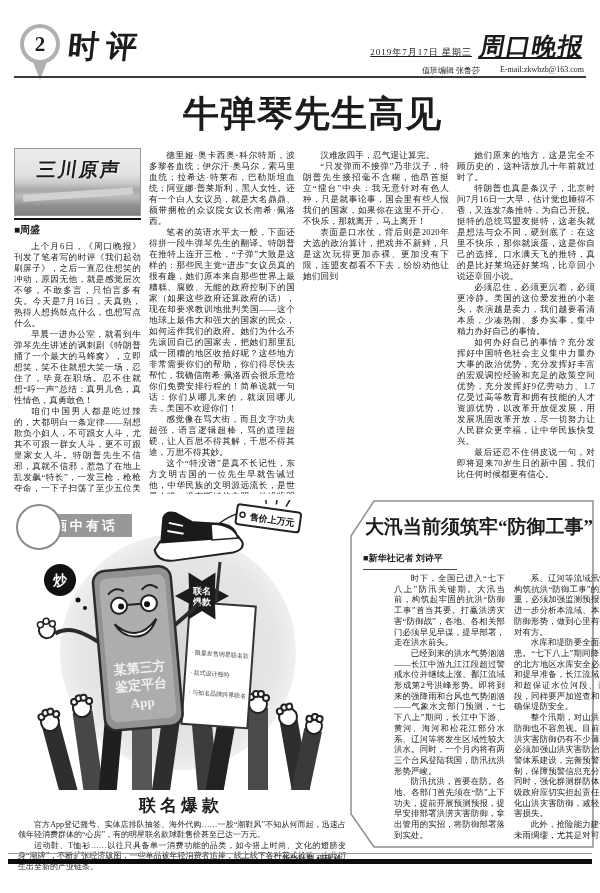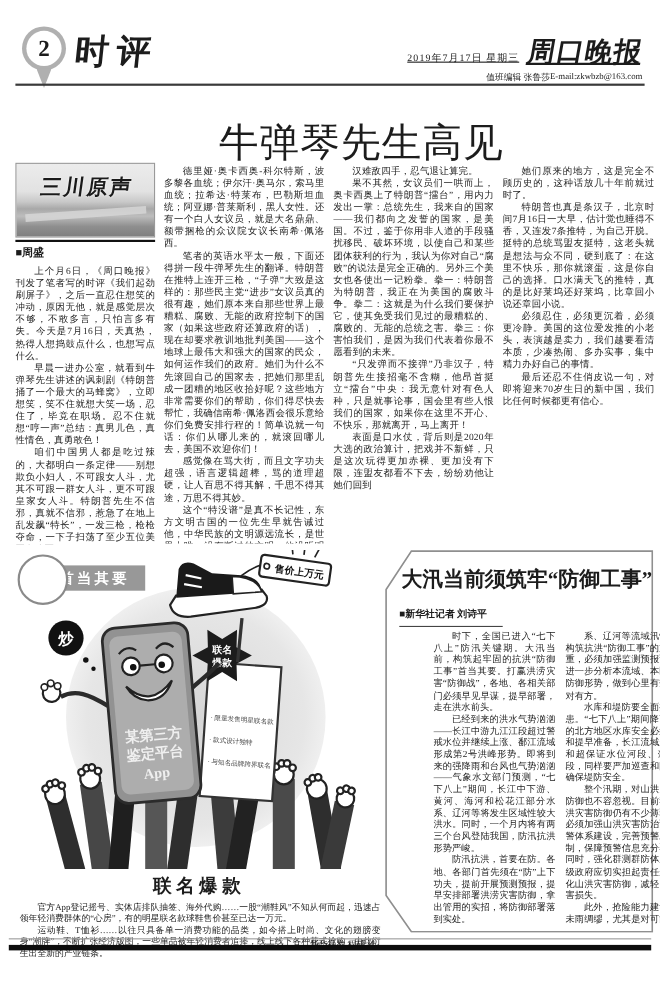--- a/index.html
+++ b/index.html
@@ -12,26 +12,26 @@
   .pin-inner{position:absolute;left:4px;top:4px;width:32px;height:32px;border-radius:50%;background:#fff;
              display:flex;align-items:center;justify-content:center;font-size:21px;font-weight:bold;}
   .pin-tail{position:absolute;left:13px;top:38px;width:14px;height:18px;background:#b0b0b0;
             clip-path:polygon(0 0,100% 0,50% 100%);}
   .section-title{position:absolute;left:68px;top:26px;font-size:31px;font-weight:bold;
                  transform:skewX(-6deg);letter-spacing:7px;}
   .header-right{position:absolute;right:16px;top:30px;text-align:right;}
   .hr-top{display:flex;align-items:flex-end;justify-content:flex-end;gap:8px;text-decoration:underline;}
   .date-line{font-size:9px;letter-spacing:1px;padding-bottom:4px;}
   .masthead{font-size:25px;font-weight:bold;transform:skewX(-10deg);letter-spacing:1px;}
-  .hr-bottom{font-size:8px;margin-top:2px;display:flex;justify-content:flex-end;color:#222;}
+  .hr-bottom{font-size:8px;margin-top:2px;display:flex;justify-content:flex-end;gap:20px;color:#222;}
   .header-rule{position:absolute;left:14px;right:14px;top:76px;height:1.5px;background:#3a3a3a;}
 
   
-  .headline{position:absolute;left:145px;top:90px;width:335px;margin:16px;text-align:center;
-            font-size:36px;font-weight:400;letter-spacing:1px;}
+  .headline{position:absolute;left:145px;top:90px;width:335px;margin:0;text-align:center;
+            font-size:36px;font-weight:700;letter-spacing:1px;}
 
   
   .body p{margin:0;text-indent:2em;text-align:justify;}
   .bodytext{font-size:8.6px;line-height:11px;letter-spacing:.2px;overflow:hidden;}
   .col0{position:absolute;left:14px;top:148px;width:127px;}
   .brand-photo{position:relative;width:127px;height:68px;border:1px solid #999;box-sizing:border-box;
     background:
       linear-gradient(180deg,#ececec 0%,#e2e2e2 38%,#c9c9c9 52%,#a8a8a8 62%,#bdbdbd 72%,#8f8f8f 86%,#7f7f7f 100%);}
   .brand-photo:before{content:"";position:absolute;left:8px;top:42px;width:110px;height:7px;background:#d8d8d8;
       transform:rotate(-4deg);opacity:.8;}
@@ -108,34 +108,34 @@
   </div>
 
   <div class="colw c1 body bodytext">
       <p>德里娅·奥卡西奥-科尔特斯，波多黎各血统；伊尔汗·奥马尔，索马里血统；拉希达·特莱布，巴勒斯坦血统；阿亚娜·普莱斯利，黑人女性。还有一个白人女议员，就是大名鼎鼎、额带捆枪的众议院女议长南希·佩洛西。</p>
       <p>笔者的英语水平太一般，下面还得拼一段牛弹琴先生的翻译。特朗普在推特上连开三枪，“子弹”大致是这样的：那些民主党“进步”女议员真的很有趣，她们原本来自那些世界上最糟糕、腐败、无能的政府控制下的国家（如果这些政府还算政府的话），现在却要求教训地批判美国——这个地球上最伟大和强大的国家的民众，如何运作我们的政府。她们为什么不先滚回自己的国家去，把她们那里乱成一团糟的地区收拾好呢？这些地方非常需要你们的帮助，你们得尽快去帮忙，我确信南希·佩洛西会很乐意给你们免费安排行程的！简单说就一句话：你们从哪儿来的，就滚回哪儿去，美国不欢迎你们！</p>
       <p>感觉像在骂大街，而且文字功夫超强，语言逻辑超棒，骂的道理超硬，让人百思不得其解，千思不得其途，万思不得其妙。</p>
       <p>这个“特没谱”是真不长记性，东方文明古国的一位先生早就告诫过他，中华民族的文明源远流长，是世界上唯一没有断过的文明。他没听明白或者说是听不明白，如果听明白，就会明白中国人人都明白的那个小道理：千万千万别跟女人斗，惹不起，好</p>
     </div>
   <div class="colw c2 body bodytext">
       <p>汉难敌四手，忍气退让算完。</p>
-      <p>果不其然，女议员们一哄而上，奥卡西奥上了特朗普“擂台”，用内力发出一掌：总统先生，我来自的国家——我们都向之发誓的国家，是美国。不过，鉴于你用非人道的手段骚扰移民、破坏环境，以使自己和某些团体获利的行为，我认为你对自己“腐败”的说法是完全正确的。另外三个美女也各使出一记粉拳。拳一：特朗普为特朗普，我正在为美国的腐败斗争。拳二：这就是为什么我们要保护它，使其免受我们见过的最糟糕的、腐败的、无能的总统之害。拳三：你害怕我们，是因为我们代表着你最不愿看到的未来。</p>
       <p>“只发弹而不接弹”乃非汉子，特朗普先生接招毫不含糊，他昂首挺立“擂台”中央：我无意针对有色人种，只是就事论事，国会里有些人恨我们的国家，如果你在这里不开心、不快乐，那就离开，马上离开！</p>
       <p>表面是口水仗，背后则是2020年大选的政治算计，把戏并不新鲜，只是这次玩得更加赤裸、更加没有下限，连盟友都看不下去，纷纷劝他让她们回到</p>
     </div>
   <div class="colw c3 body bodytext">
       <p>她们原来的地方，这是完全不顾历史的，这种话放几十年前就过时了。</p>
       <p>特朗普也真是条汉子，北京时间7月16日一大早，估计觉也睡得不香，又连发7条推特，为自己开脱。挺特的总统骂盟友挺特，这老头就是想法与众不同，硬到底了：在这里不快乐，那你就滚蛋，这是你自己的选择。口水满天飞的推特，真的是比好莱坞还好莱坞，比章回小说还章回小说。</p>
       <p>必须忍住，必须更沉着，必须更冷静。美国的这位爱发推的小老头，表演越是卖力，我们越要看清本质，少凑热闹、多办实事，集中精力办好自己的事情。</p>
+      <p>如何办好自己的事情？充分发挥好中国特色社会主义集中力量办大事的政治优势，充分发挥好丰富的宏观调控经验和充足的政策空间优势，充分发挥好9亿劳动力、1.7亿受过高等教育和拥有技能的人才资源优势，以改革开放促发展，用发展巩固改革开放，尽一切努力让人民群众更幸福，让中华民族快复兴。</p>
       <p>最后还忍不住俏皮说一句，对即将迎来70岁生日的新中国，我们比任何时候都更有信心。</p>
     </div>
 
   <div class="cartoon-wrap">
     <div class="label-circle"></div>
-    <div class="label-rect">首当其要</div>
+    <div class="label-rect">画中有话</div>
 
     <svg class="cartoon-svg" width="322" height="290" viewBox="0 0 322 290">
       <defs>
         <radialGradient id="rg" cx="50%" cy="50%" r="60%">
           <stop offset="0%" stop-color="#d6d6d6"></stop>
             <stop offset="70%" stop-color="#e6e6e6"></stop>
             <stop offset="100%" stop-color="#fbfbfb"></stop>
         </radialGradient>
       </defs>
       <circle cx="158" cy="152" r="118" fill="url(#rg)"></circle>

